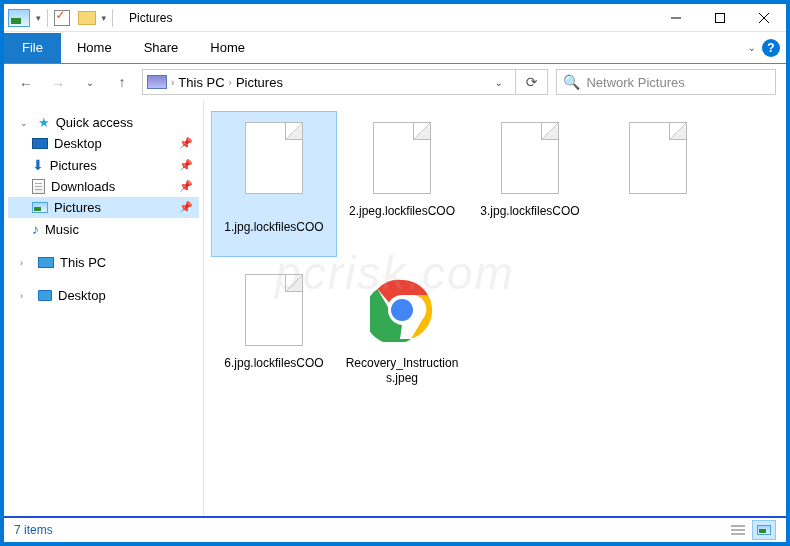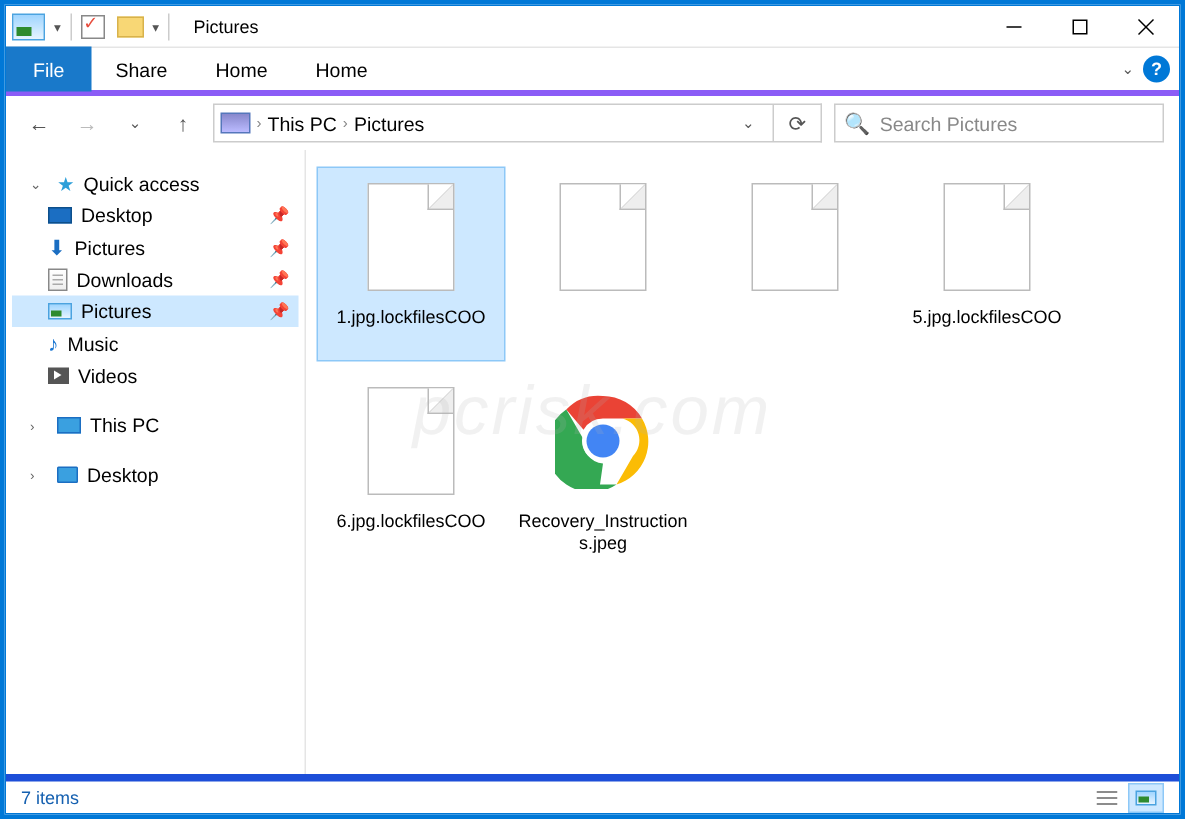--- a/index.html
+++ b/index.html
@@ -15,21 +15,21 @@
 .titlebar .check { width: 16px; height: 16px; border: 1px solid #888; position: relative; }
 .titlebar .check::after { content:"✓"; color:#e74c3c; font-size:12px; position:absolute; top:-3px; left:1px; }
 .titlebar .folder-ic { width: 18px; height: 14px; background:#f8d775; border:1px solid #d8b24b; }
 .titlebar .title-text { font-size: 12px; margin-left: 8px; color: #000; }
 .titlebar .caret { font-size: 9px; color: #555; margin-left:4px; }
 .win-controls { margin-left: auto; display: flex; }
 .win-controls div { width: 44px; height: 28px; display: flex; align-items: center; justify-content: center; font-size: 14px; }
 .win-btn svg { width:12px; height:12px; stroke:#000; stroke-width:1; fill:none; }
 
 
-.ribbon { height: 32px; display: flex; align-items: center; background:#fff; border-bottom: 4px solid #8b5cf6; }
+.ribbon { height: 32px; display: flex; align-items: center; background:#fff; border-bottom: 1px solid #8b5cf6; }
 .file-tab { background:#1979ca; color:#fff; height:30px; padding:0 18px; display:flex; align-items:center; font-size:13px; }
 .tab { padding:0 16px; font-size:13px; color:#000; height:32px; display:flex; align-items:center; }
 .ribbon .rib-right { margin-left:auto; display:flex; align-items:center; padding-right:6px; gap:6px; }
 .chev-dn { font-size:10px; color:#555; }
 .help { width:18px; height:18px; border-radius:50%; background:#0078d7; color:#fff; font-size:12px; display:flex; align-items:center; justify-content:center; font-weight:bold; }
 
 
 .addr { height: 36px; display:flex; align-items:center; padding:0 10px; gap:8px; }
 .nav-arrow { width:24px; height:24px; display:flex; align-items:center; justify-content:center; color:#555; font-size:14px; }
 .nav-arrow.disabled { color:#bbb; }
@@ -61,29 +61,29 @@
 .ic-music { color:#1976d2; font-size:14px; }
 .ic-video { width:14px; height:11px; background:#555; position:relative; }
 .ic-video::before{content:"";position:absolute;left:4px;top:2px;border-left:5px solid #fff;border-top:3px solid transparent;border-bottom:3px solid transparent;}
 .ic-pc { width:16px; height:11px; background:#3aa0e0; border:1px solid #1b6ec2; }
 .ic-net { width:14px; height:11px; background:#3aa0e0; border:1px solid #1b6ec2; border-radius:1px;}
 
 
 .content { flex:1; padding:12px 8px; overflow:auto; }
 .grid { display:flex; flex-wrap:wrap; align-content:flex-start; gap:8px 4px; }
 .file-item { width:124px; display:flex; flex-direction:column; align-items:center; padding:6px 2px; }
-.file-item.selected { background:#cde8ff; outline:1px solid #8dc8f7; }
+.file-item.selected { background:#cde8ff; outline:1px solid #8dc8f7;gap:16px; }
 .file-icon { width:70px; height:80px; display:flex; align-items:center; justify-content:center; margin-bottom:6px; }
 .file-blank { width:58px; height:72px; background:#fff; border:1px solid #bbb; position:relative; }
 .file-blank::before { content:""; position:absolute; top:0; right:0; width:16px; height:16px; background:linear-gradient(135deg,#fff 48%, #ccc 50%, #eee 52%); border-left:1px solid #bbb; border-bottom:1px solid #bbb; }
 .chrome { width:64px; height:64px; }
 .file-name { font-size:12px; text-align:center; line-height:1.25; word-break:break-all; min-height:30px; }
 
 
-.statusbar { height:26px; border-top:5px solid #1d4ed8; display:flex; align-items:center; padding:0 10px; font-size:12px; color:#1560b0; }
+.statusbar { height:26px; border-top:2px solid #1d4ed8; display:flex; align-items:center; padding:0 10px; font-size:12px; color:#1560b0; }
 .statusbar .view-icons { margin-left:auto; display:flex; gap:2px; }
 .view-ic { width:24px; height:20px; border:1px solid transparent; display:flex; align-items:center; justify-content:center; }
 .view-ic.active { border-color:#8dc8f7; background:#cde8ff; }
 .view-ic svg { width:14px; height:12px; }
 
 
 .watermark { position:absolute; top:50%; left:50%; transform:translate(-50%,-50%); font-size:46px; color:rgba(180,180,180,0.18); font-weight:300; pointer-events:none; z-index:1; letter-spacing:2px; font-style:italic;}
 .window { position:relative; }
 </style>
 </head>
@@ -118,22 +118,22 @@
           <svg viewBox="0 0 12 12">
             <line x1="1" y1="1" x2="11" y2="11"></line>
             <line x1="11" y1="1" x2="1" y2="11"></line>
           </svg>
         </div>
     </div>
   </div>
 
   <div class="ribbon">
     <div class="file-tab">File</div>
+    <div class="tab">Home</div>
     <div class="tab">Share</div>
-    <div class="tab">Home</div>
     <div class="tab">Home</div>
     <div class="rib-right">
       <span class="chev-dn">⌄</span>
       <div class="help">?</div>
     </div>
   </div>
 
   <div class="addr">
     <div class="nav-arrow">←</div>
     <div class="nav-arrow disabled">→</div>
@@ -143,21 +143,21 @@
       <div class="crumb-ic"></div>
       <span class="crumb-sep">›</span>
       <span>This PC</span>
       <span class="crumb-sep">›</span>
       <span>Pictures</span>
       <span class="dd">⌄</span>
     </div>
     <div class="refresh">⟳</div>
     <div class="search">
       <span class="search-ic">🔍</span>
-      <span>Search Pictures</span>
+      <span>Network Pictures</span>
     </div>
   </div>
 
   <div class="body">
     <div class="sidebar">
       <div class="sb-item lvl1">
         <span class="exp">⌄</span>
         <span class="ic-star">★</span>
         <span>Quick access</span>
       </div>
@@ -178,24 +178,20 @@
       </div>
       <div class="sb-item selected">
         <div class="ic-pic"></div>
         <span>Pictures</span>
           <span class="pin">📌</span>
       </div>
       <div class="sb-item">
         <span class="ic-music">♪</span>
         <span>Music</span>
       </div>
-      <div class="sb-item">
-        <div class="ic-video"></div>
-        <span>Videos</span>
-      </div>
       <div class="sb-group-space"></div>
       <div class="sb-item lvl1">
         <span class="exp">›</span>
         <div class="ic-pc"></div>
         <span>This PC</span>
       </div>
       <div class="sb-group-space"></div>
       <div class="sb-item lvl1">
         <span class="exp">›</span>
         <div class="ic-net"></div>
@@ -208,31 +204,32 @@
           <div class="file-item selected">
             <div class="file-icon">
               <div class="file-blank"></div>
             </div>
             <div class="file-name">1.jpg.lockfilesCOO</div>
           </div>
           <div class="file-item">
             <div class="file-icon">
               <div class="file-blank"></div>
             </div>
-          </div>
-          <div class="file-item">
-            <div class="file-icon">
-              <div class="file-blank"></div>
-            </div>
-          </div>
-          <div class="file-item">
-            <div class="file-icon">
-              <div class="file-blank"></div>
-            </div>
-            <div class="file-name">5.jpg.lockfilesCOO</div>
+            <div class="file-name">2.jpeg.lockfilesCOO</div>
+          </div>
+          <div class="file-item">
+            <div class="file-icon">
+              <div class="file-blank"></div>
+            </div>
+            <div class="file-name">3.jpg.lockfilesCOO</div>
+          </div>
+          <div class="file-item">
+            <div class="file-icon">
+              <div class="file-blank"></div>
+            </div>
           </div>
           <div class="file-item">
             <div class="file-icon">
               <div class="file-blank"></div>
             </div>
             <div class="file-name">6.jpg.lockfilesCOO</div>
           </div>
           <div class="file-item">
             <div class="file-icon">
               <svg class="chrome" viewBox="0 0 64 64">

